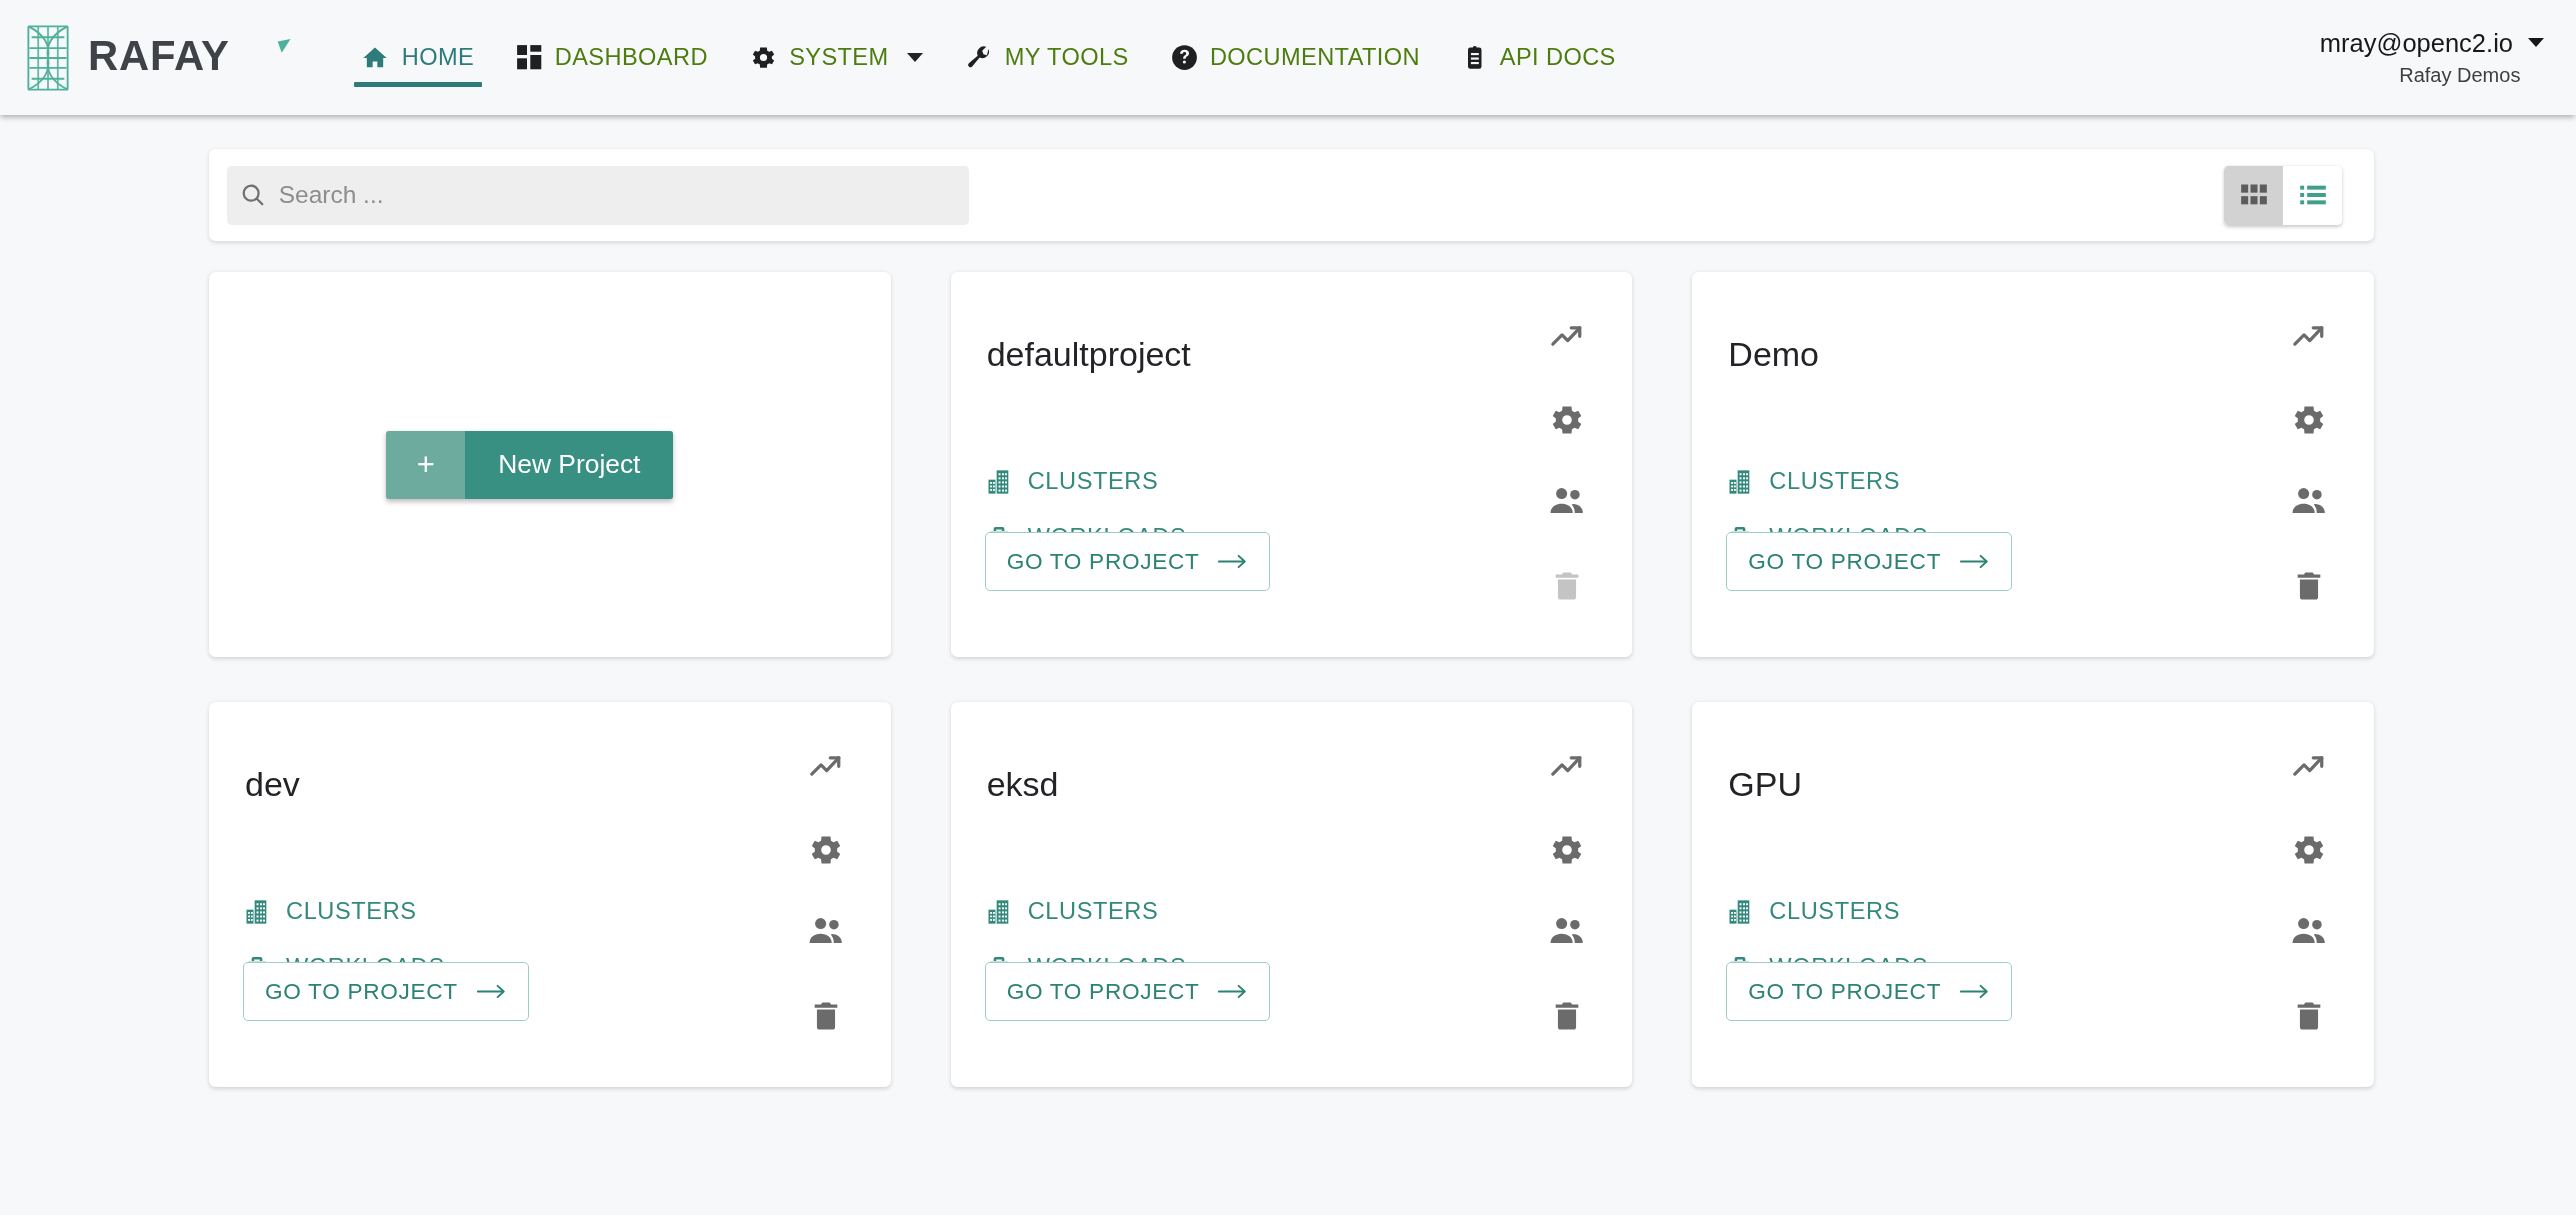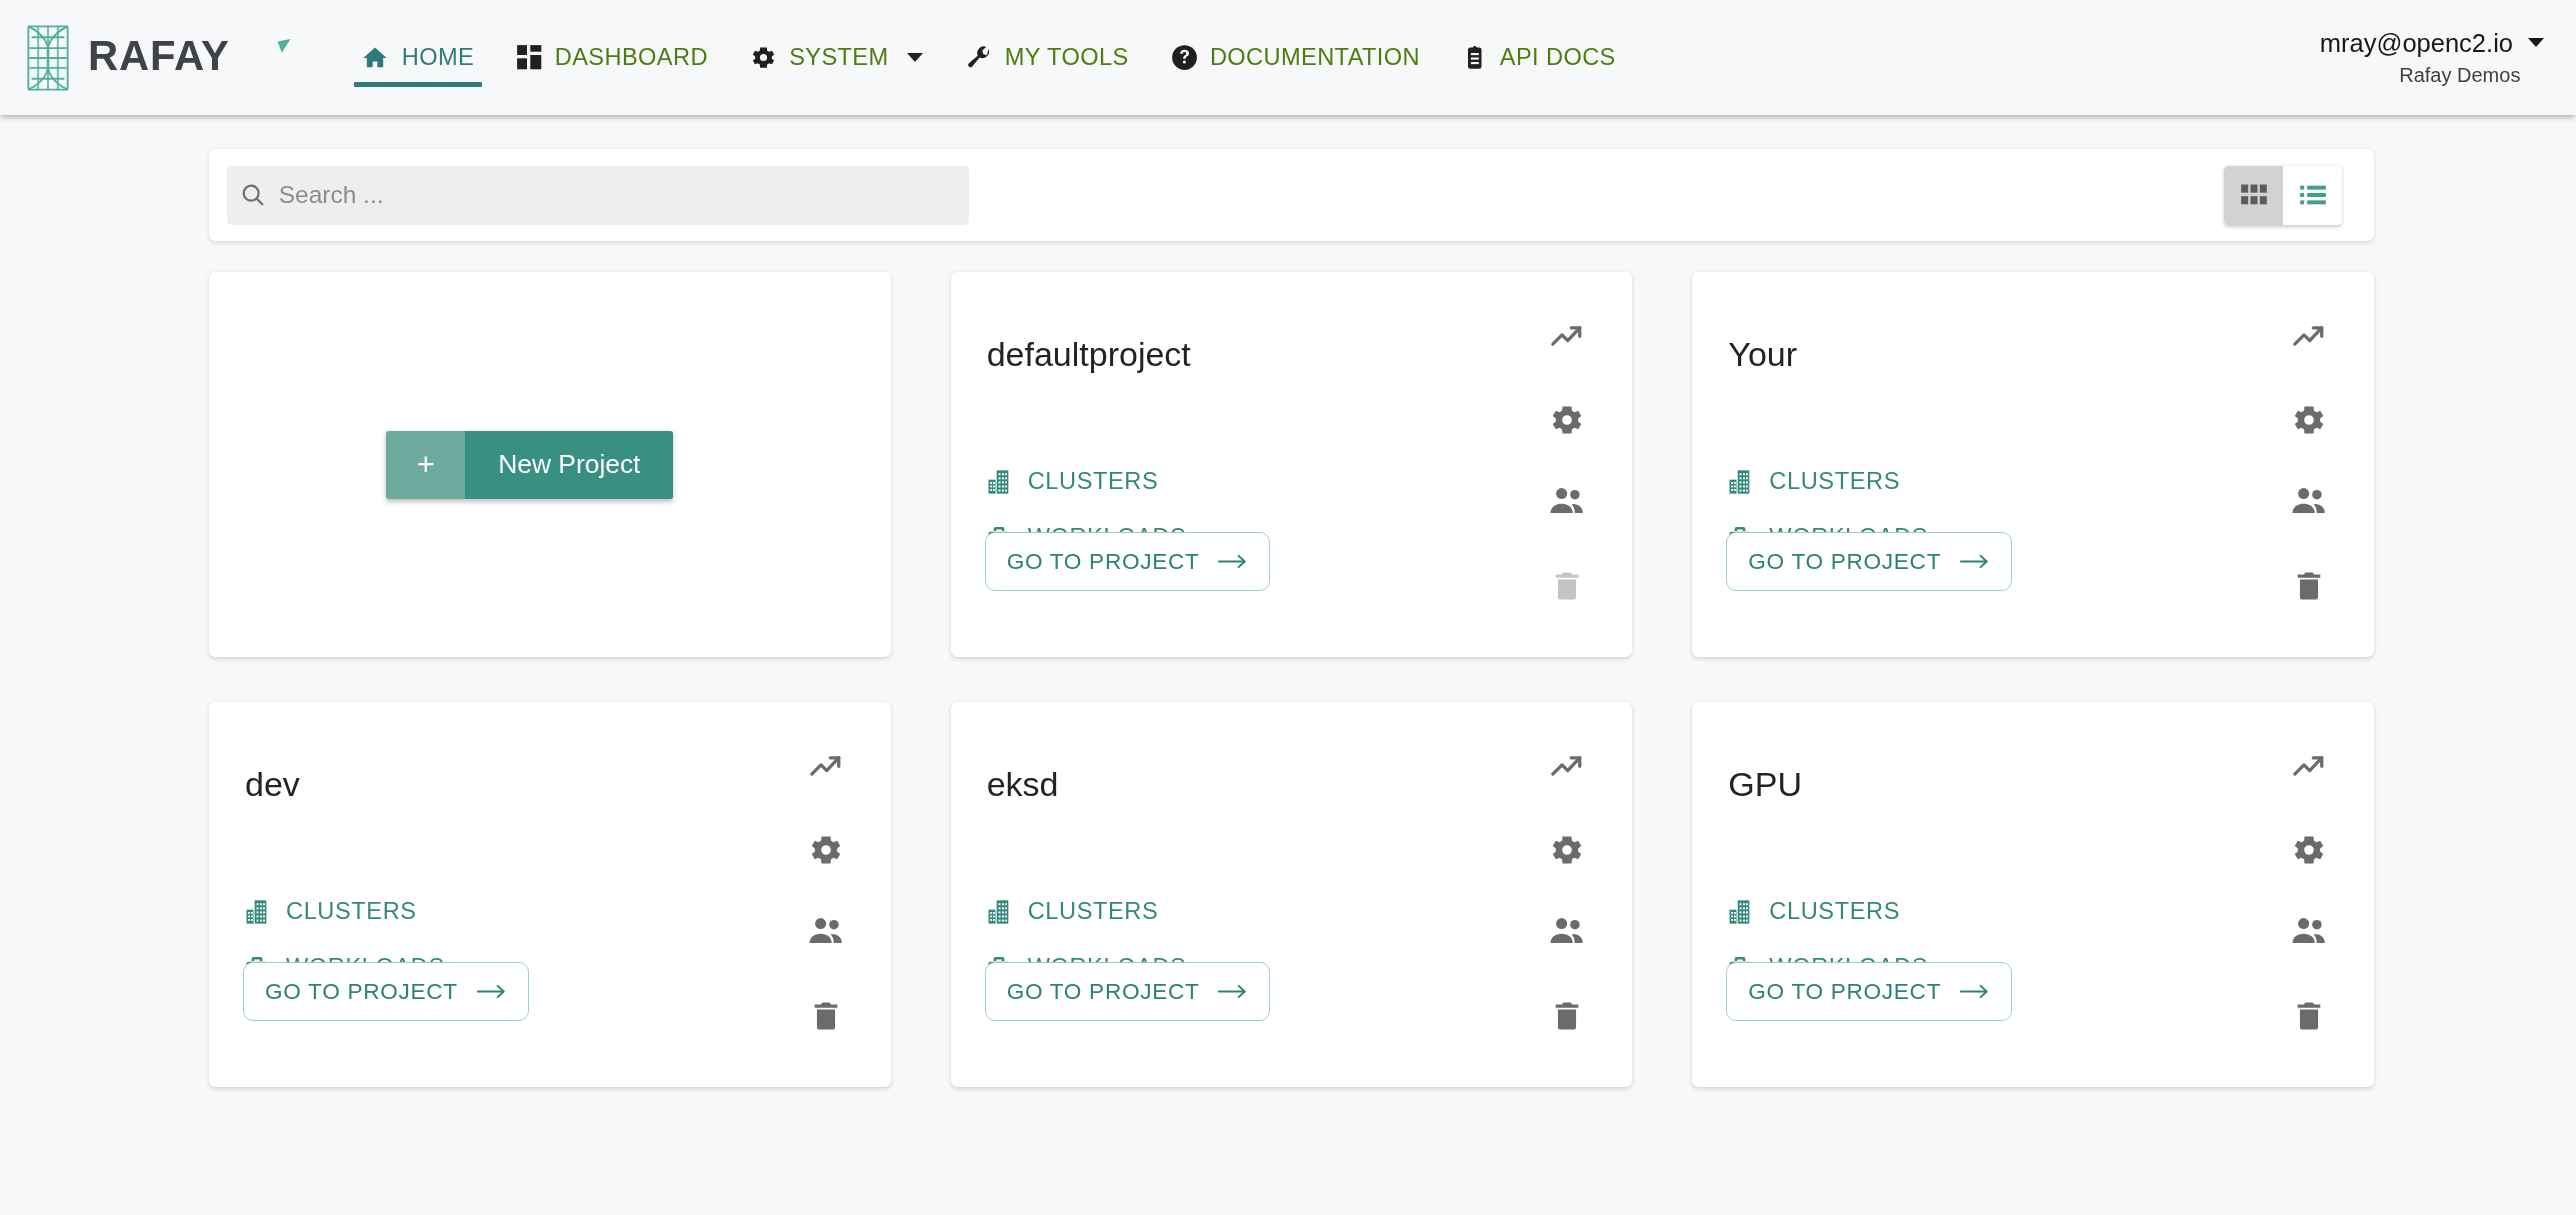--- a/index.html
+++ b/index.html
@@ -278,21 +278,21 @@
     letter-spacing: 0.6px;
     line-height: 1;
   }
 
   .goto-btn {
     position: absolute;
     left: 34px;
     bottom: 66px;
     height: 59px;
     border: 0.9px solid #9fcfc4;
-    border-radius: 10px;
+    border-radius: 5px;
     background: #ffffff;
     color: #2c8274;
     font-family: "Liberation Sans", sans-serif;
     font-size: 22.6px;
     letter-spacing: 0.7px;
     display: flex;
     align-items: center;
     gap: 19px;
     padding: 0 21px;
     cursor: pointer;
@@ -543,21 +543,21 @@
         <span class="arrow-r">
           <svg width="30" height="17" viewBox="0 0 32 18" fill="none" stroke="#2c8274" stroke-width="2.1" stroke-linecap="round" stroke-linejoin="round">
             <path d="M1 9 H28"></path>
               <path d="M22 3 L28.5 9 L22 15"></path>
           </svg>
         </span>
       </button>
     </div>
 
     <div class="card">
-      <div class="card-title">Your</div>
+      <div class="card-title">Demo</div>
       <div class="card-actions">
         <button class="act-btn">
           <span>
             <svg width="34" height="34" viewBox="0 0 24 24" fill="none" stroke="#6b6b6b" stroke-width="2.3" stroke-linecap="round" stroke-linejoin="round">
               <polyline points="2,17 8.5,10.5 12.5,14.5 21,5.5"></polyline>
               <polyline points="15,5.5 21,5.5 21,11.5"></polyline>
             </svg>
           </span>
         </button>
         <button class="act-btn act-gap-1">

